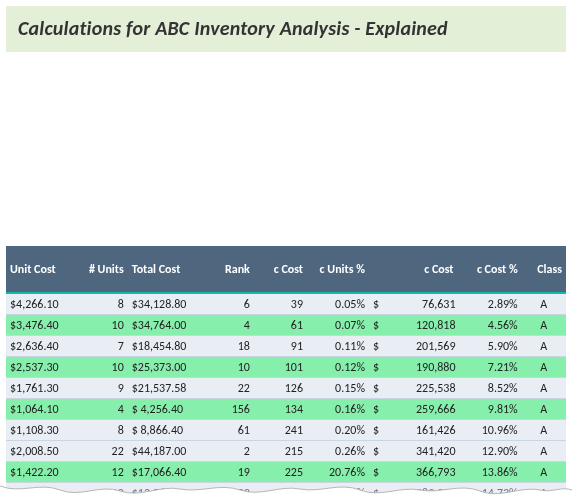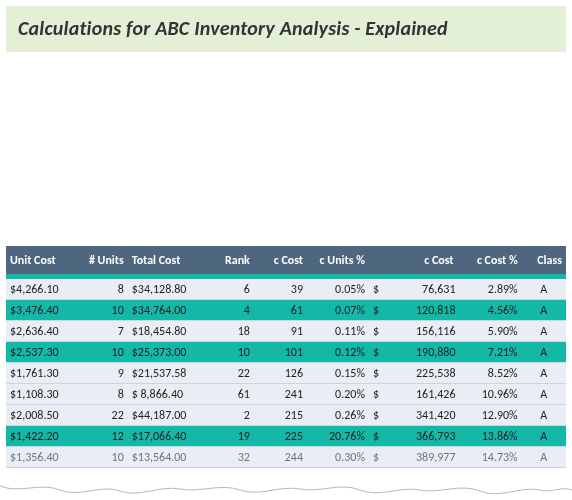--- a/index.html
+++ b/index.html
@@ -36,36 +36,36 @@
     width: 100%;
     font-size: 12px;
     table-layout: fixed;
   }
   thead tr {
     background: #4f667f;
     color: #ffffff;
   }
   thead th {
     font-weight: 700;
-    padding: 7px 4px;
+    padding: 16px 4px;
     text-align: right;
-    border-bottom: 5px solid #14b8a6;
+    border-bottom: 2px solid #14b8a6;
     white-space: nowrap;
   }
   thead th.left { text-align: left; }
   tbody td {
     padding: 3px 4px;
     border-bottom: 1px solid #c9d5e0;
     text-align: right;
     white-space: nowrap;
     color: #222;
   }
   tbody td.left { text-align: left; }
   tbody tr.band0 { background: #e9eef4; }
-  tbody tr.band1 { background: #14b8a6; }
+  tbody tr.band1 { background: #86efac; }
   col.c-unitcost { width: 64px; }
   col.c-units    { width: 46px; }
   col.c-total    { width: 74px; }
   col.c-rank     { width: 40px; }
   col.c-cunits   { width: 48px; }
   col.c-cunitsp  { width: 56px; }
   col.c-ccost    { width: 80px; }
   col.c-ccostp   { width: 58px; }
   col.c-class    { width: 40px; }
   td.money { text-align: left; }
@@ -152,21 +152,21 @@
         <tr class="band0">
           <td class="left money">$2,636.40</td>
           <td>7</td>
           <td class="left money">$18,454.80</td>
           <td>18</td>
           <td>91</td>
           <td>0.11%</td>
           <td class="ccost-cell">
             <span class="ccost-wrap">
               <span>$</span>
-              <span>156,116</span>
+              <span>201,569</span>
             </span>
           </td>
           <td>5.90%</td>
           <td class="class-cell">A</td>
         </tr>
         <tr class="band1">
           <td class="left money">$2,537.30</td>
           <td>10</td>
           <td class="left money">$25,373.00</td>
           <td>10</td>
@@ -190,20 +190,36 @@
           <td>0.15%</td>
           <td class="ccost-cell">
             <span class="ccost-wrap">
               <span>$</span>
               <span>225,538</span>
             </span>
           </td>
           <td>8.52%</td>
           <td class="class-cell">A</td>
         </tr>
+        <tr class="band1">
+          <td class="left money">$1,064.10</td>
+          <td>4</td>
+          <td class="left money">$ 4,256.40</td>
+          <td>156</td>
+          <td>134</td>
+          <td>0.16%</td>
+          <td class="ccost-cell">
+            <span class="ccost-wrap">
+              <span>$</span>
+              <span>259,666</span>
+            </span>
+          </td>
+          <td>9.81%</td>
+          <td class="class-cell">A</td>
+        </tr>
         <tr class="band0">
           <td class="left money">$1,108.30</td>
           <td>8</td>
           <td class="left money">$ 8,866.40</td>
           <td>61</td>
           <td>241</td>
           <td>0.20%</td>
           <td class="ccost-cell">
             <span class="ccost-wrap">
               <span>$</span>

